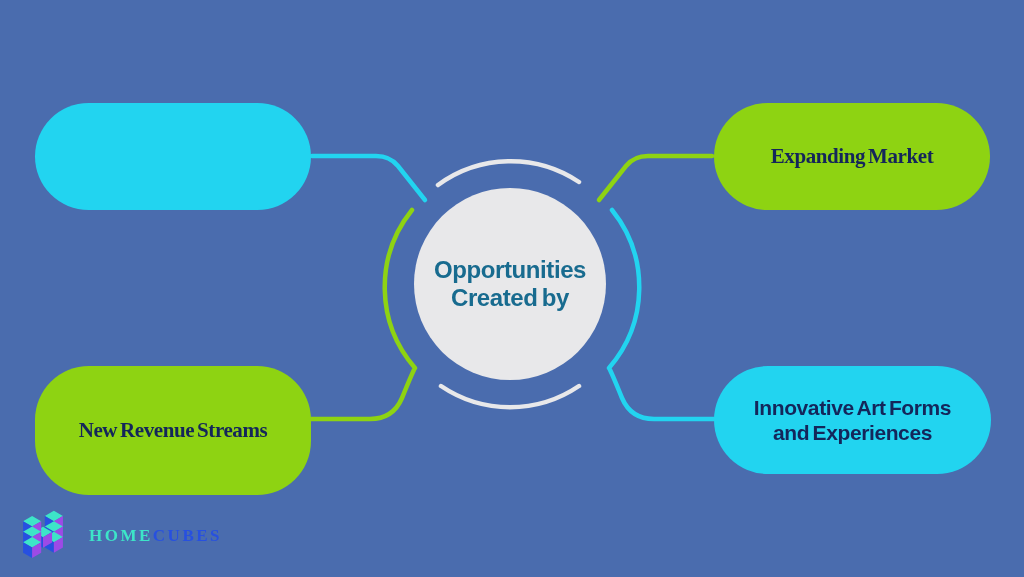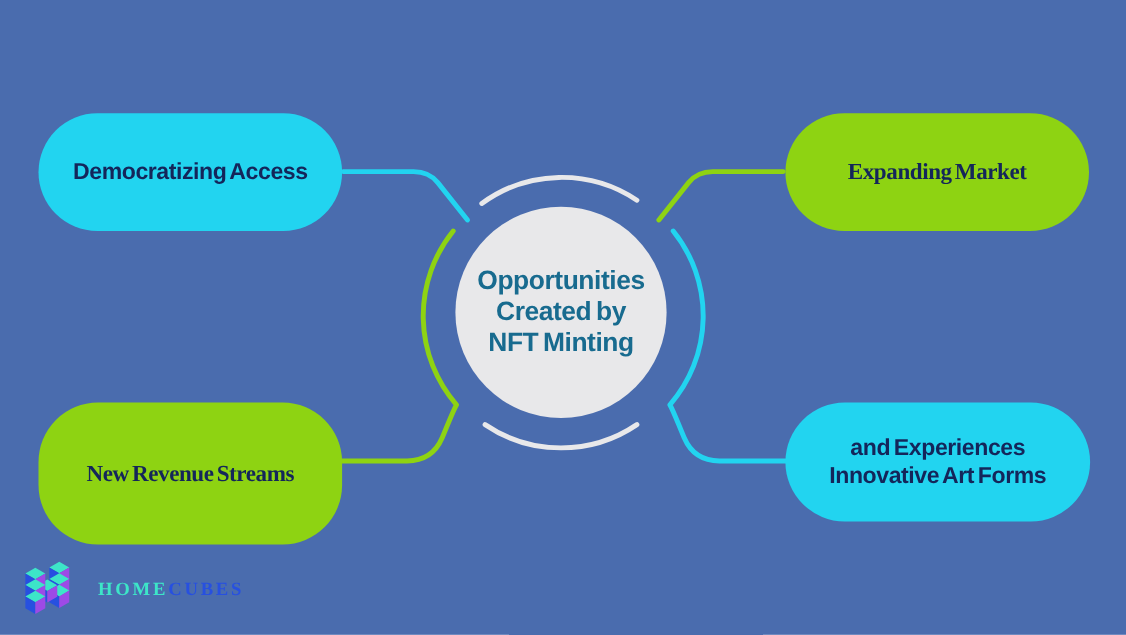--- a/index.html
+++ b/index.html
@@ -63,45 +63,43 @@
 
     <path class="wire w-cyan" d="M 312 156 H 376 Q 390 156 398 166 L 425 200"></path>
     <path class="wire w-green" d="M 712 156 H 648 Q 634 156 626 166 L 599 200"></path>
     <path class="wire w-green" d="M 308 419 H 370 Q 393 419 402 398 Q 413 371 415 368 A 123 123 0 0 1 412 210"></path>
     <path class="wire w-cyan" d="M 716 419 H 654 Q 631 419 622 398 Q 611 371 609 368 A 123 123 0 0 0 612 210"></path>
   </svg>
 
   <div class="center-label">
     <span class="line">Opportunities</span>
     <span class="line">Created by</span>
-    <span class="line">NFT Minting</span>
   </div>
 
   <div class="pill cyan" style="left:35px;top:103px;width:276px;height:107px">
     <div class="pill-label">
-      <span class="line">Democratizing Access</span>
     </div>
   </div>
 
   <div class="pill green" style="left:714px;top:103px;width:276px;height:107px">
     <div class="pill-label">
       <span class="line">Expanding Market</span>
     </div>
   </div>
 
   <div class="pill green" style="left:35px;top:366px;width:276px;height:129px">
     <div class="pill-label">
       <span class="line">New Revenue Streams</span>
     </div>
   </div>
 
   <div class="pill cyan" style="left:714px;top:366px;width:277px;height:108px">
     <div class="pill-label">
+      <span class="line">Innovative Art Forms</span>
       <span class="line">and Experiences</span>
-      <span class="line">Innovative Art Forms</span>
     </div>
   </div>
 
   <div class="logo">
     <svg class="logo-icon" width="58" height="56" viewBox="0 0 64 60">
       <g>
 
         <polygon class="face-top" points="44,2 54,7.8 44,13.6 34,7.8"></polygon>
         <polygon class="face-left" points="34,7.8 44,13.6 44,25.2 34,19.4"></polygon>
         <polygon class="face-right" points="54,7.8 44,13.6 44,25.2 54,19.4"></polygon>

